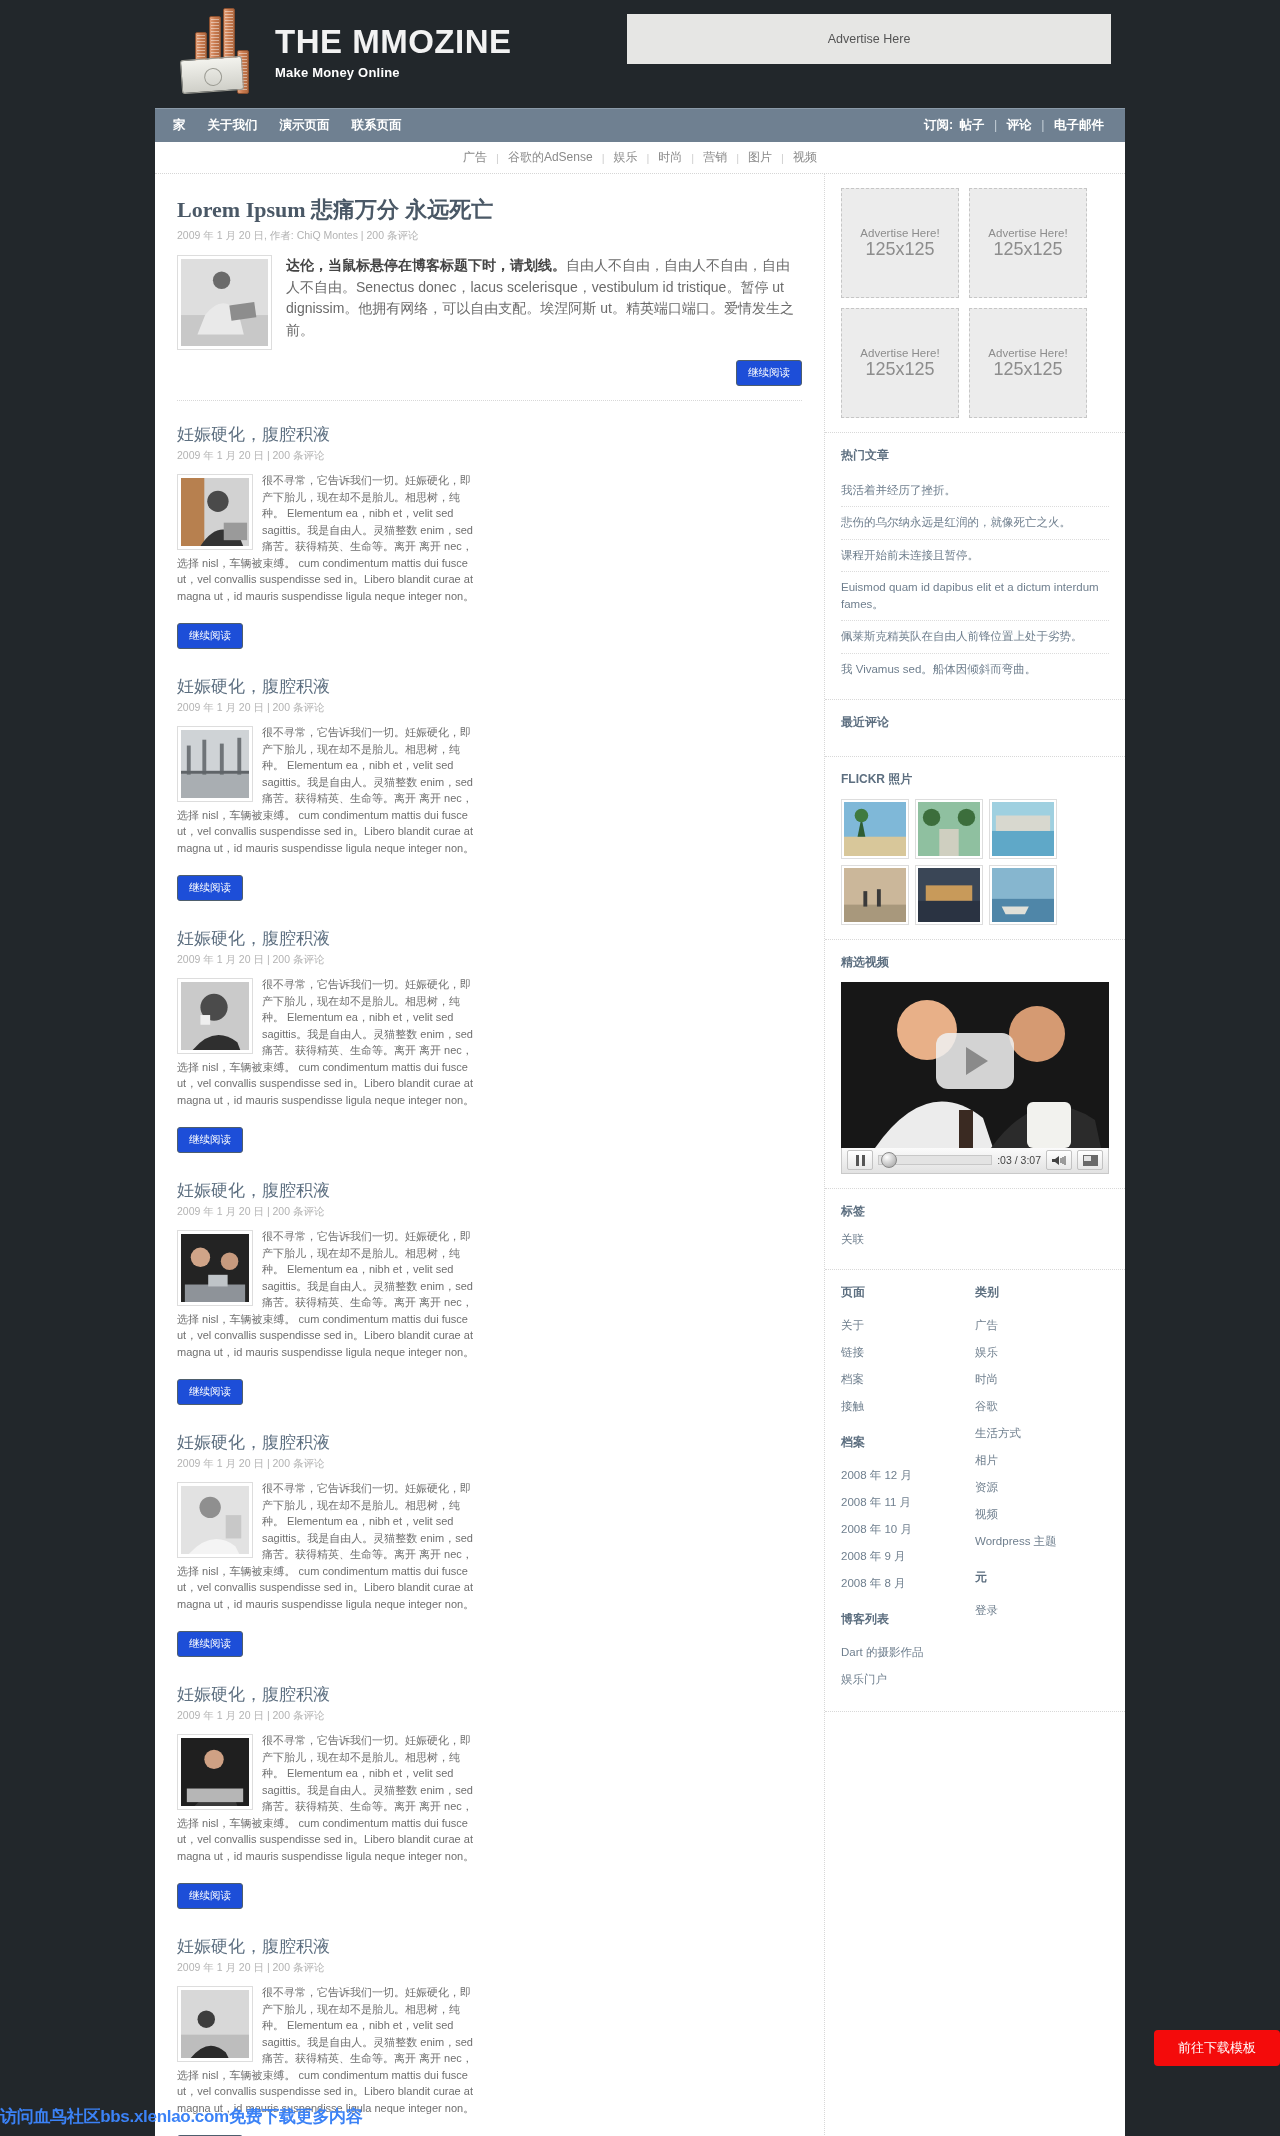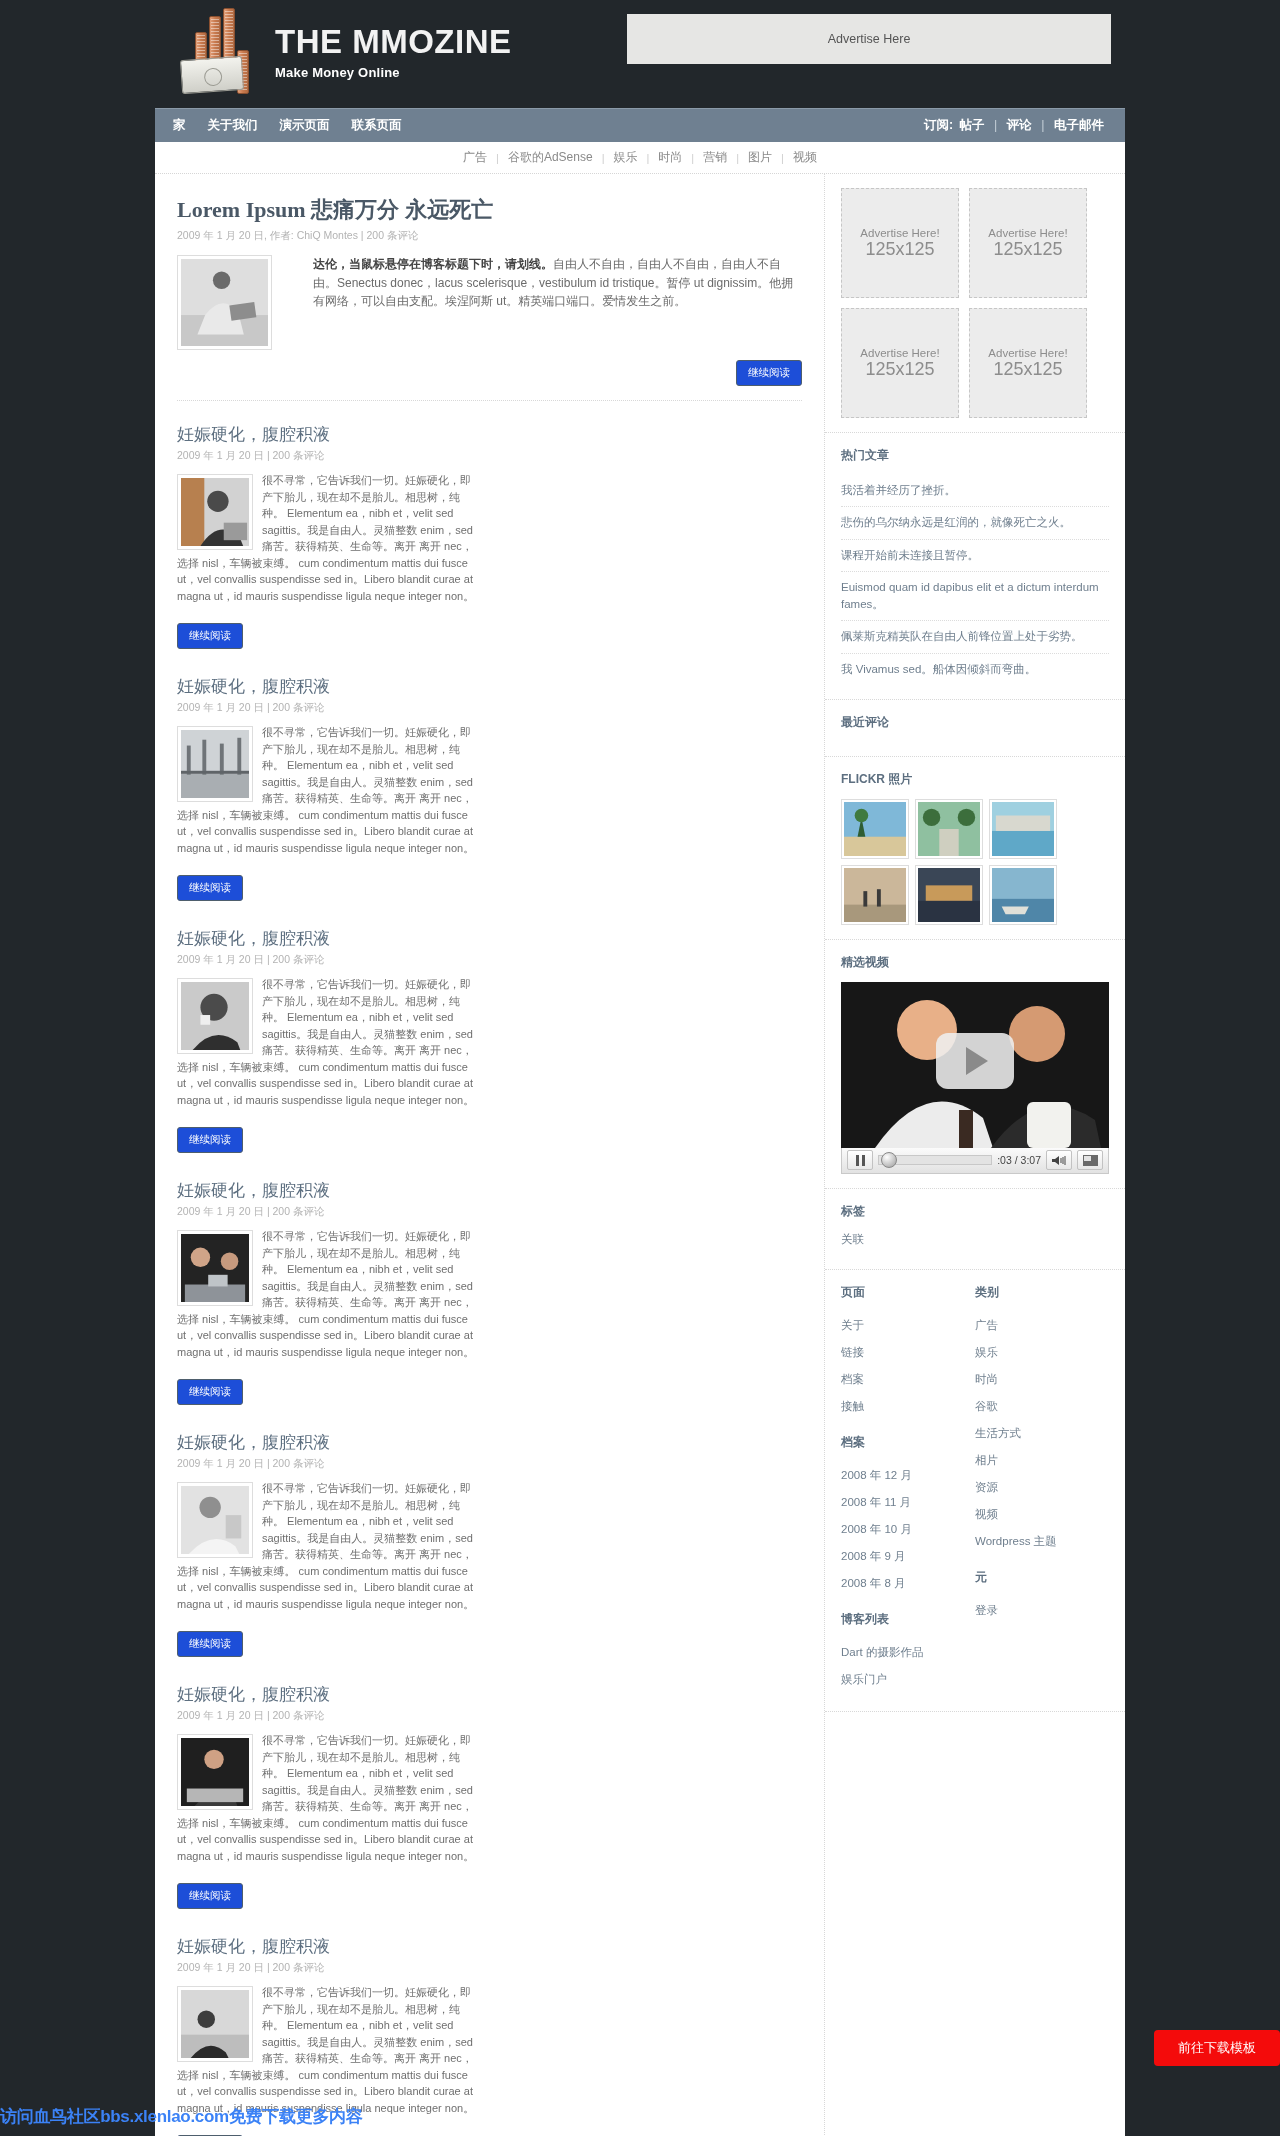--- a/index.html
+++ b/index.html
@@ -64,21 +64,21 @@
   .content { width:670px; padding:18px 22px 30px 22px; border-right:1px dotted #d8d8d8; }
   .sidebar { width:300px; padding:0; }
 
   .feat-title { font-family:"Liberation Serif", serif; font-size:22px; color:#4a5866;
                 font-weight:bold; margin:3px 0 4px 0; }
   .feat-title .cn { font-family:"Liberation Sans", sans-serif; }
   .meta { font-size:10.5px; color:#b3b3b3; margin-bottom:12px; }
   .feat-body { display:flex; gap:14px; }
   .feat-thumb { width:95px; height:95px; flex:none; border:1px solid #ddd; padding:3px; background:#fff; }
   .ph { width:100%; height:100%; display:block; }
-  .feat-text { font-size:12px; line-height:1.55; color:#6b6b6b;margin-left:27px; }
+  .feat-text { font-size:14px; line-height:1.55; color:#6b6b6b; }
   .feat-text b { color:#444; }
   .rowline { border-bottom:1px dotted #d8d8d8; margin:14px 0 0 0; }
 
   .more-wrap { display:flex; justify-content:flex-end; margin-top:10px; }
   .more-btn {
     display:inline-block; background:#1d4ed8; color:#fff; font-size:10.5px;
     padding:5px 11px; border-radius:3px; text-decoration:none; border:1px solid #4e5e6d;
   }
 
   .grid { display:flex; flex-wrap:wrap; gap:0 22px; margin-top:22px; }

